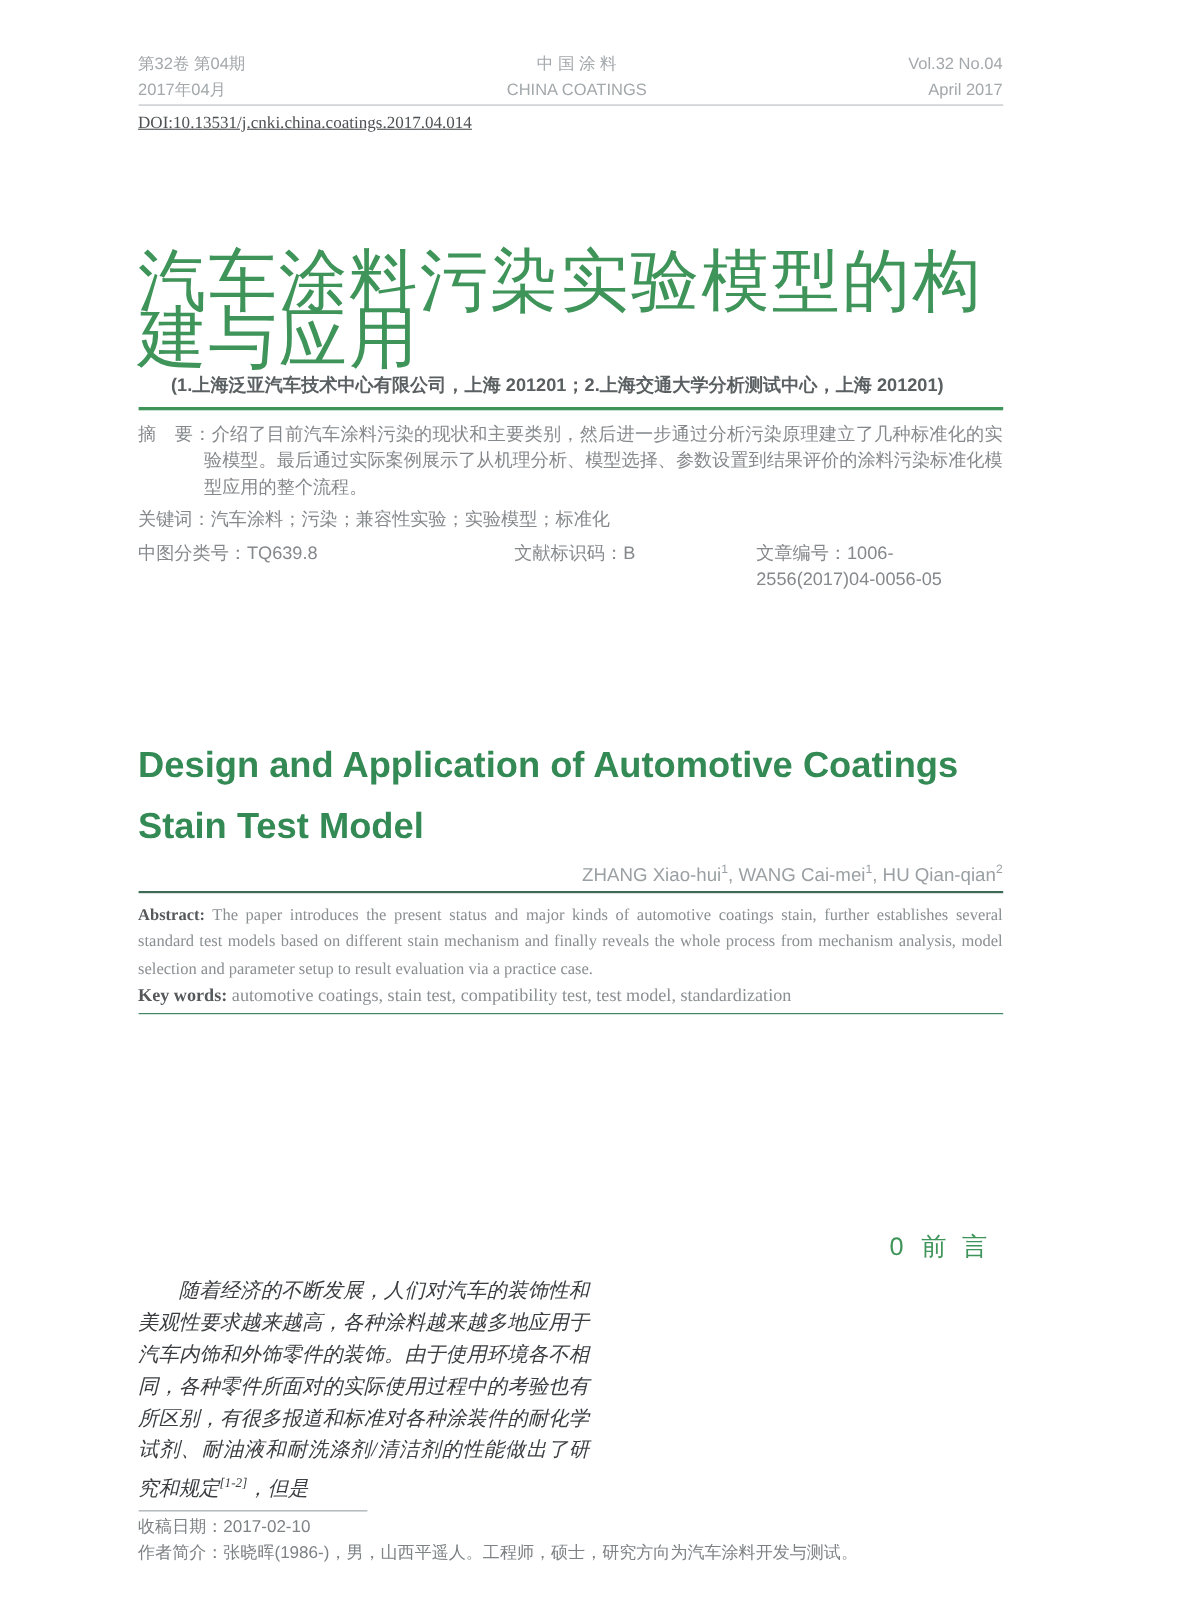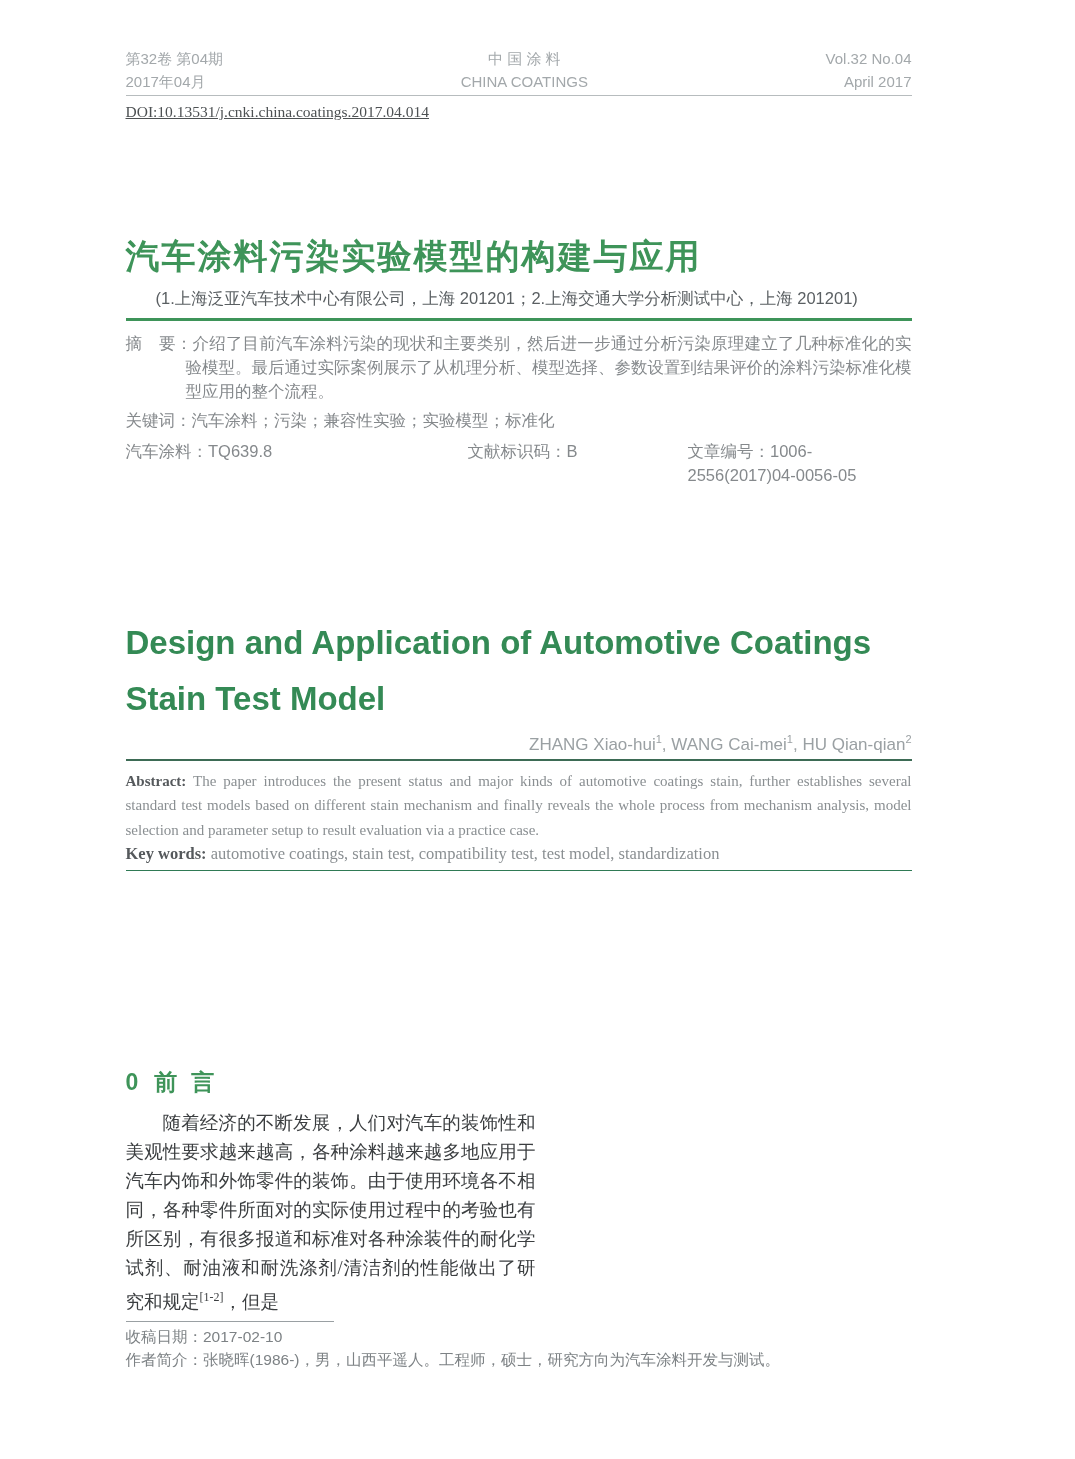--- a/index.html
+++ b/index.html
@@ -14,45 +14,45 @@
     overflow:hidden;
   }
   
   .journal-header { display:flex; justify-content:space-between; color:#a3a8ab; font-size:15px; line-height:23px; }
   .jh-center { text-align:center; }
   .jh-right  { text-align:right; }
   .header-rule { border:none; border-top:1px solid #b7bcbe; margin-top:2px; }
   .doi-line { margin-top:5px; font-family:"Liberation Serif", serif; color:#4d5153; font-size:15.5px; line-height:21px;text-decoration:underline; }
 
   
-  .cn-title { margin-top:108px; color:#3e9459; font-size:34px; line-height:52px; font-weight:bold; letter-spacing:2px; }
+  .cn-title { margin-top:108px; color:#3e9459; font-size:62px; line-height:52px; font-weight:normal; letter-spacing:2px; }
   .cn-authors { margin-top:12px; color:#5a5f62; font-size:16.5px; line-height:24px; display:flex; align-items:center; }
   .author-box { display:inline-block; width:13px; height:13px; border:1.5px solid #95999c; margin-right:14px; }
   sup { font-size:11px; }
-  .cn-affiliation { margin-top:4px; padding-left:30px; color:#5a5f62; font-size:16.5px; line-height:24px; }
+  .cn-affiliation { margin-top:4px; padding-left:30px; color:#5a5f62; font-size:16.5px; line-height:24px;font-weight:bold; }
   .title-rule { margin-top:8px; height:3px; background:#3e9459; border:none; }
   .cn-abstract { margin-top:10px; color:#85898c; font-size:16.5px; line-height:24px; text-align:justify; padding-left:60px; text-indent:-60px; }
   .cn-keywords { margin-top:5px; color:#85898c; font-size:16.5px; line-height:24px; }
   .cn-class-row { margin-top:7px; display:flex; color:#85898c; font-size:16.5px; line-height:24px; }
   .cc1 { width:342px; } .cc2 { width:220px; } .cc3 { flex:1; }
 
   
   .en-title { margin-top:128px; color:#348a55; font-size:33px; line-height:56px; font-weight:bold; }
   .en-authors { color:#9aa0a3; font-size:17px; line-height:24px;text-align:right; }
   .en-affiliation { margin-top:2px; color:#9aa0a3; font-size:16.5px; line-height:24px; font-style:italic; font-family:"Liberation Serif", serif; }
   .en-rule-dark { margin-top:2px; border:none; border-top:2px solid #3d6b55; }
   .en-abstract { margin-top:8px; font-family:"Liberation Serif", serif; color:#8a8f92; font-size:15px; line-height:24.5px; text-align:justify; }
   .en-abstract .bold-label, .en-keywords .bold-label { font-weight:bold; color:#55595c; font-style:normal; }
   .en-keywords { font-family:"Liberation Serif", serif; color:#8a8f92; font-size:16.5px; line-height:24px; }
   .en-rule-green { margin-top:4px; border:none; border-top:1.5px solid #2f7a55; }
 
   
-  .section-heading { margin-top:196px; color:#3e9459; font-size:23px; line-height:30px; font-weight:bold; }
+  .section-heading { margin-top:196px; color:#3e9459; font-size:23px; line-height:30px; font-weight:normal;text-align:right; }
   .section-heading .sec-title { margin-left:16px; letter-spacing:14px; }
-  .columns { margin-top:12px; display:flex; gap:30px; }
+  .columns { margin-top:12px; display:flex; gap:30px;font-style:italic; }
   .col { width:410px; font-family:"Liberation Serif", serif; color:#3b3e40; font-size:18.5px; line-height:29px; text-align:justify; }
   .col p { margin:0; }
   .p-indent { text-indent:2em; }
   .ref-sup { font-size:12px; }
 
   
   .footnote { margin-top:4px; color:#7d8285; font-size:15.5px; line-height:23px; }
   .footnote-rule { width:208px; border:none; border-top:1px solid #9aa0a3; margin-bottom:3px; }
 </style>
 </head>
@@ -81,21 +81,21 @@
 
   <div class="cn-affiliation">(1.上海泛亚汽车技术中心有限公司，上海 201201；2.上海交通大学分析测试中心，上海 201201)</div>
 
   <hr class="title-rule">
 
   <p class="cn-abstract"><span class="label">摘　要：</span><span>介绍了目前汽车涂料污染的现状和主要类别，然后进一步通过分析污染原理建立了几种标准化的实验模型。最后通过实际案例展示了从机理分析、模型选择、参数设置到结果评价的涂料污染标准化模型应用的整个流程。</span></p>
 
   <p class="cn-keywords"><span>关键词：</span><span>汽车涂料；污染；兼容性实验；实验模型；标准化</span></p>
 
   <div class="cn-class-row">
-    <span class="cc1">汽车涂料：TQ639.8</span>
+    <span class="cc1">中图分类号：TQ639.8</span>
     <span class="cc2">文献标识码：B</span>
     <span class="cc3">文章编号：1006-2556(2017)04-0056-05</span>
   </div>
 
   <h2 class="en-title">Design and Application of Automotive Coatings Stain Test Model</h2>
 
   <div class="en-authors">
     <span>ZHANG Xiao-hui</span><sup>1</sup><span>, WANG Cai-mei</span><sup>1</sup><span>, HU Qian-qian</span><sup>2</sup>
   </div>
 

